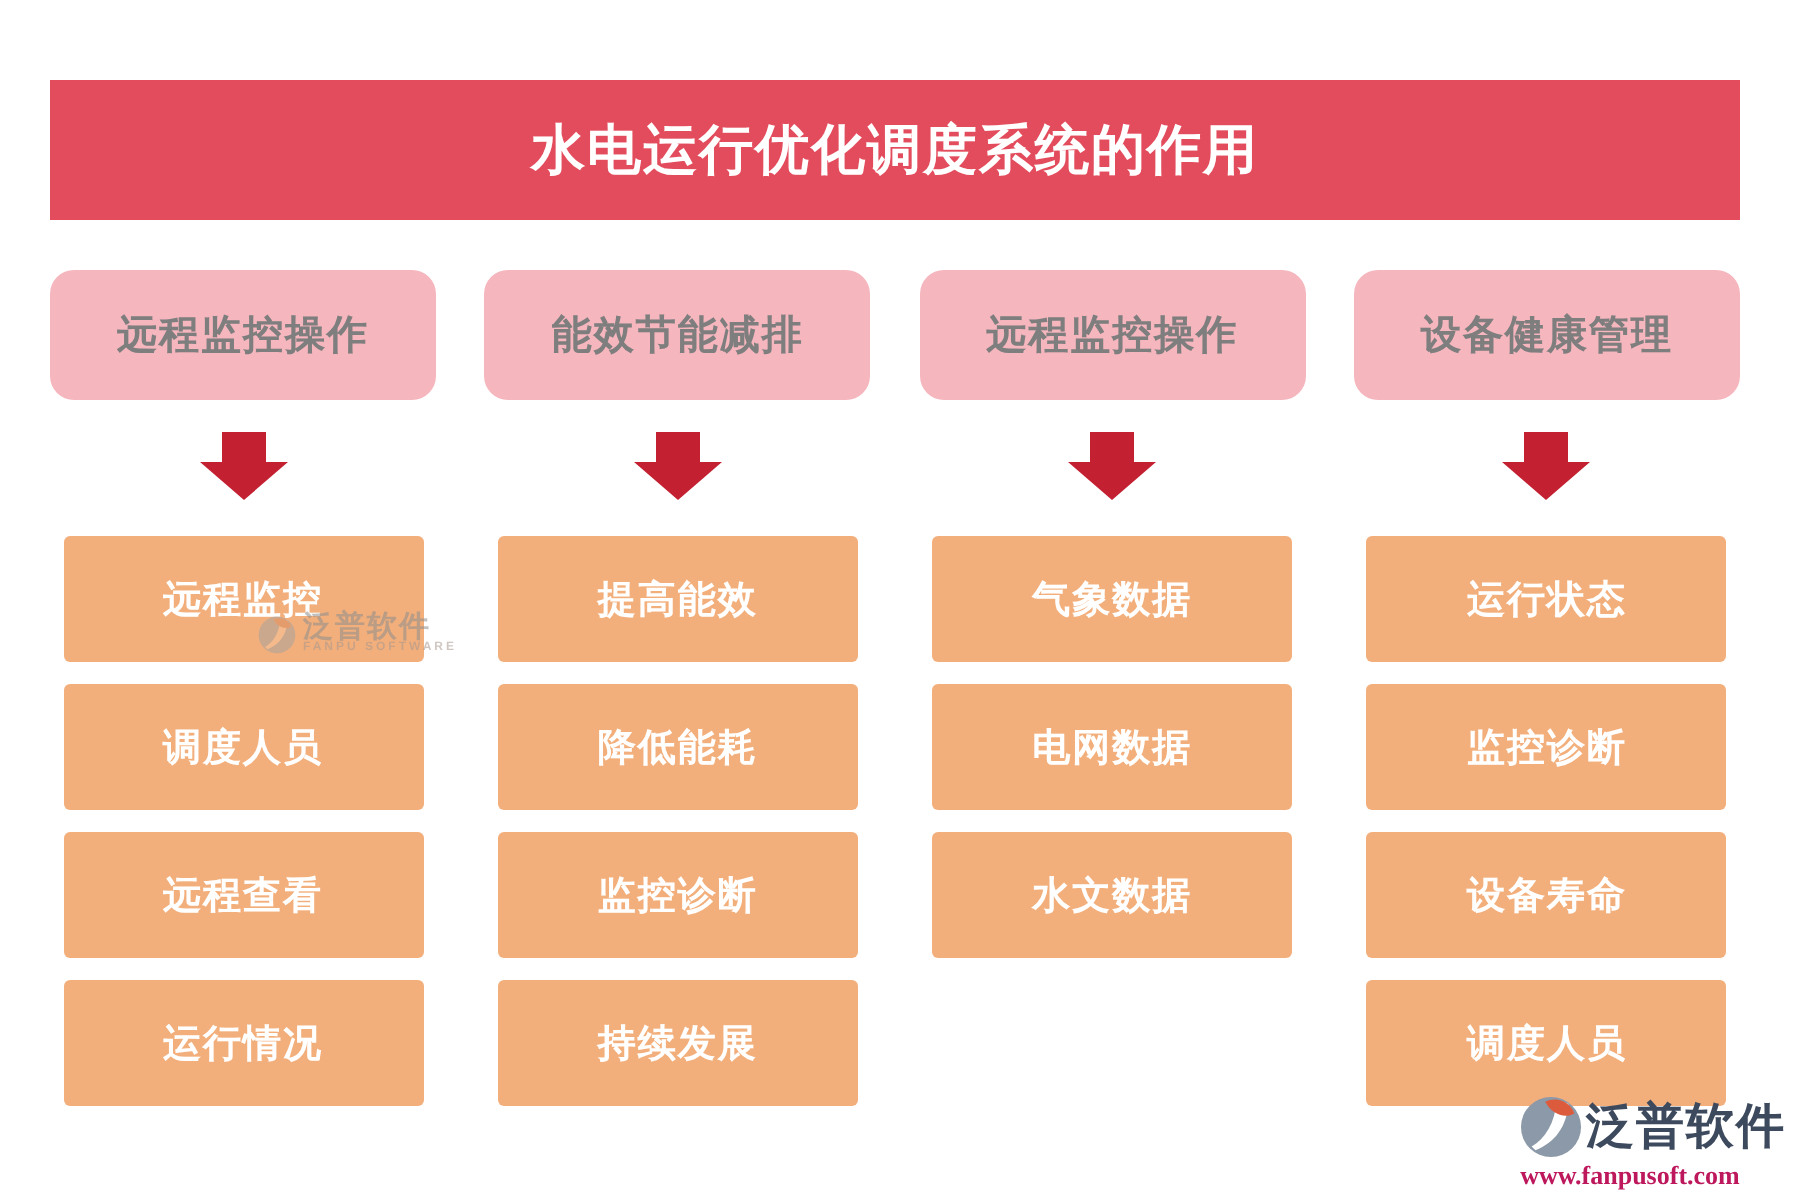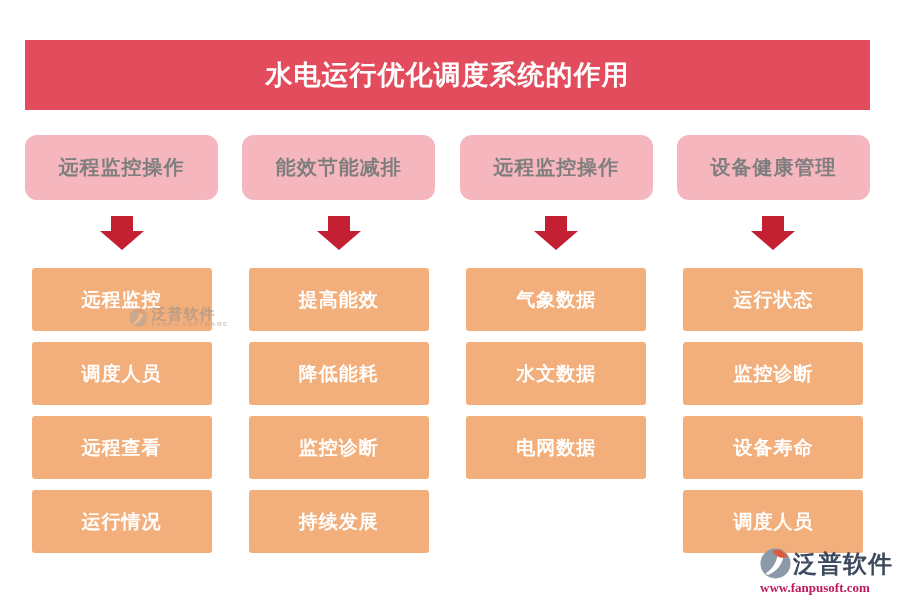--- a/index.html
+++ b/index.html
@@ -126,24 +126,24 @@
     <div class="arrow-wrap">
       <svg width="44" height="34" viewBox="0 0 44 34">
           <rect x="11" y="0" width="22" height="17" fill="#C32032"></rect>
           <polygon points="0,15 44,15 22,34" fill="#C32032"></polygon>
         </svg>
     </div>
     <div class="item">
         <span>气象数据</span>
       </div>
     <div class="item">
-        <span>水文数据</span>
+        <span>电网数据</span>
       </div>
     <div class="item">
-        <span>电网数据</span>
+        <span>水文数据</span>
       </div>
   </div>
 
   <div class="column">
     <div class="category">
       <span>设备健康管理</span>
     </div>
     <div class="arrow-wrap">
       <svg width="44" height="34" viewBox="0 0 44 34">
           <rect x="11" y="0" width="22" height="17" fill="#C32032"></rect>

